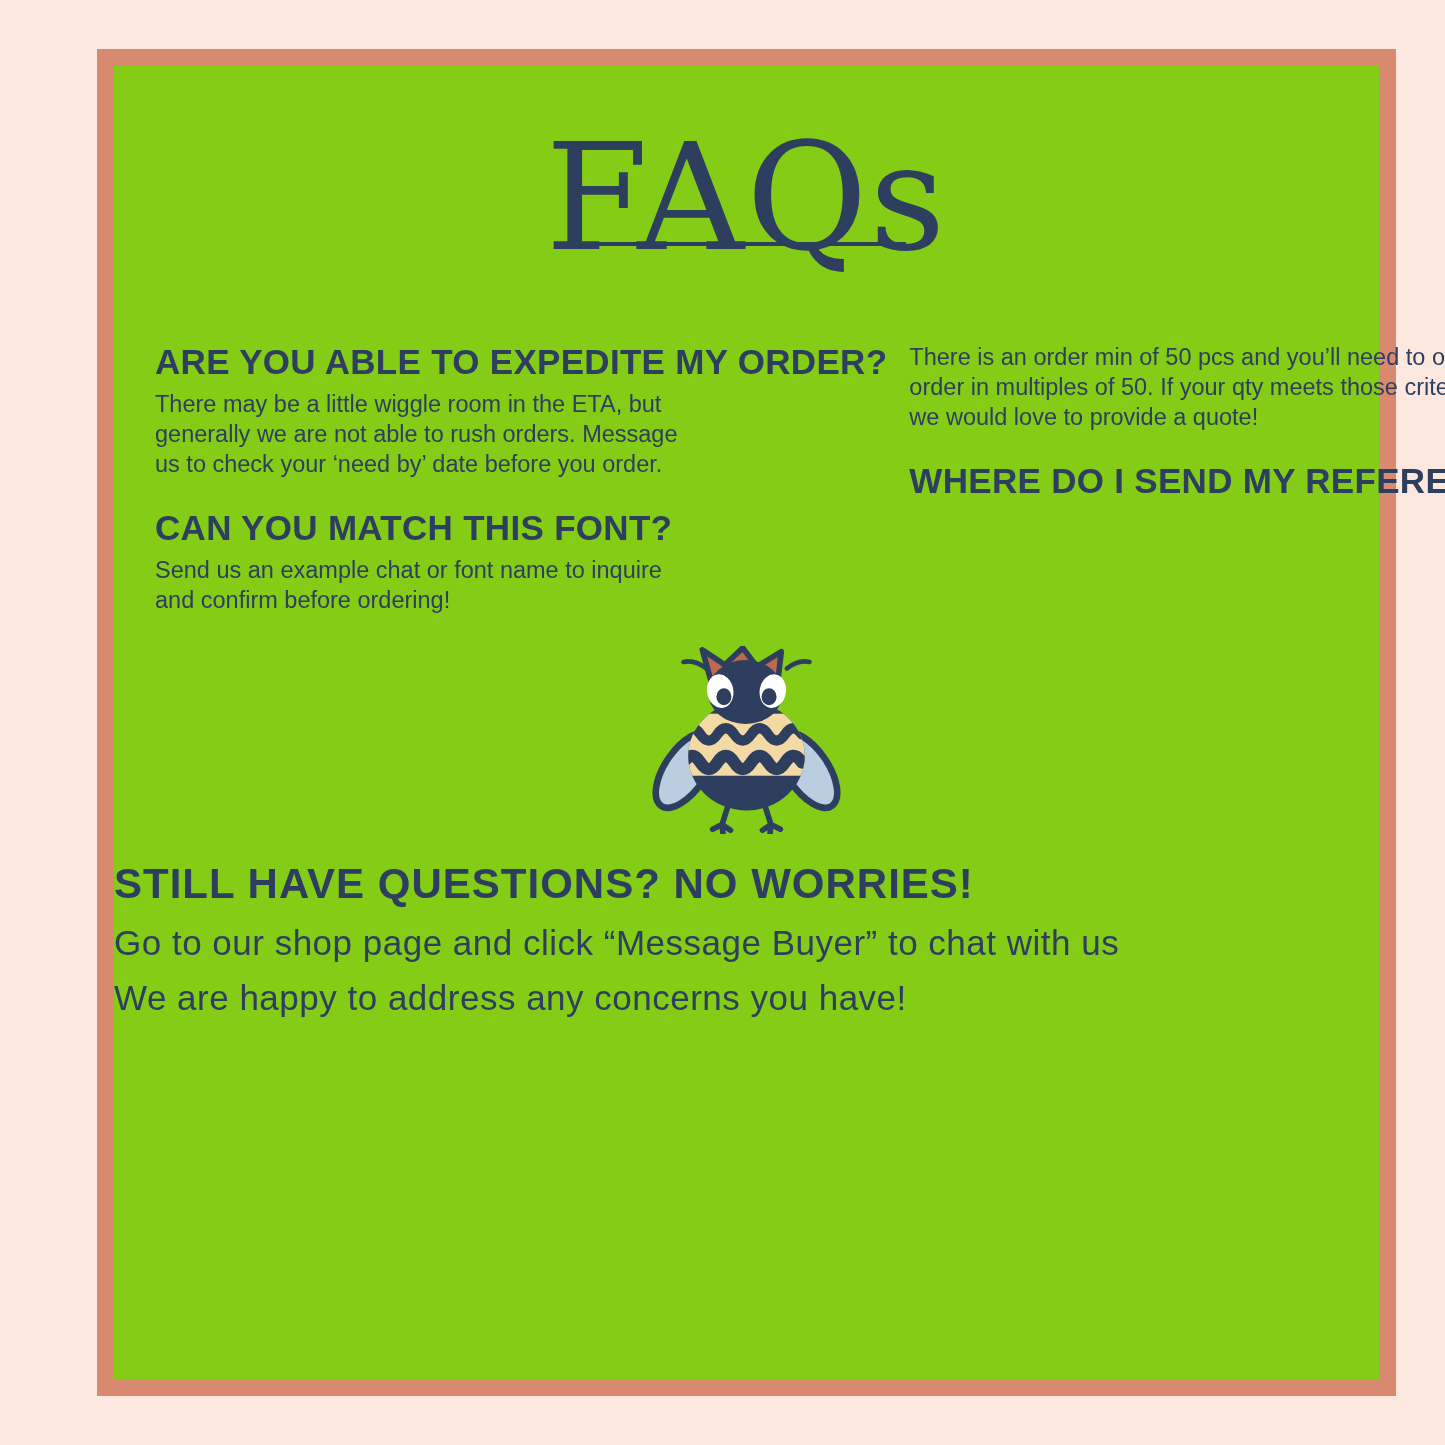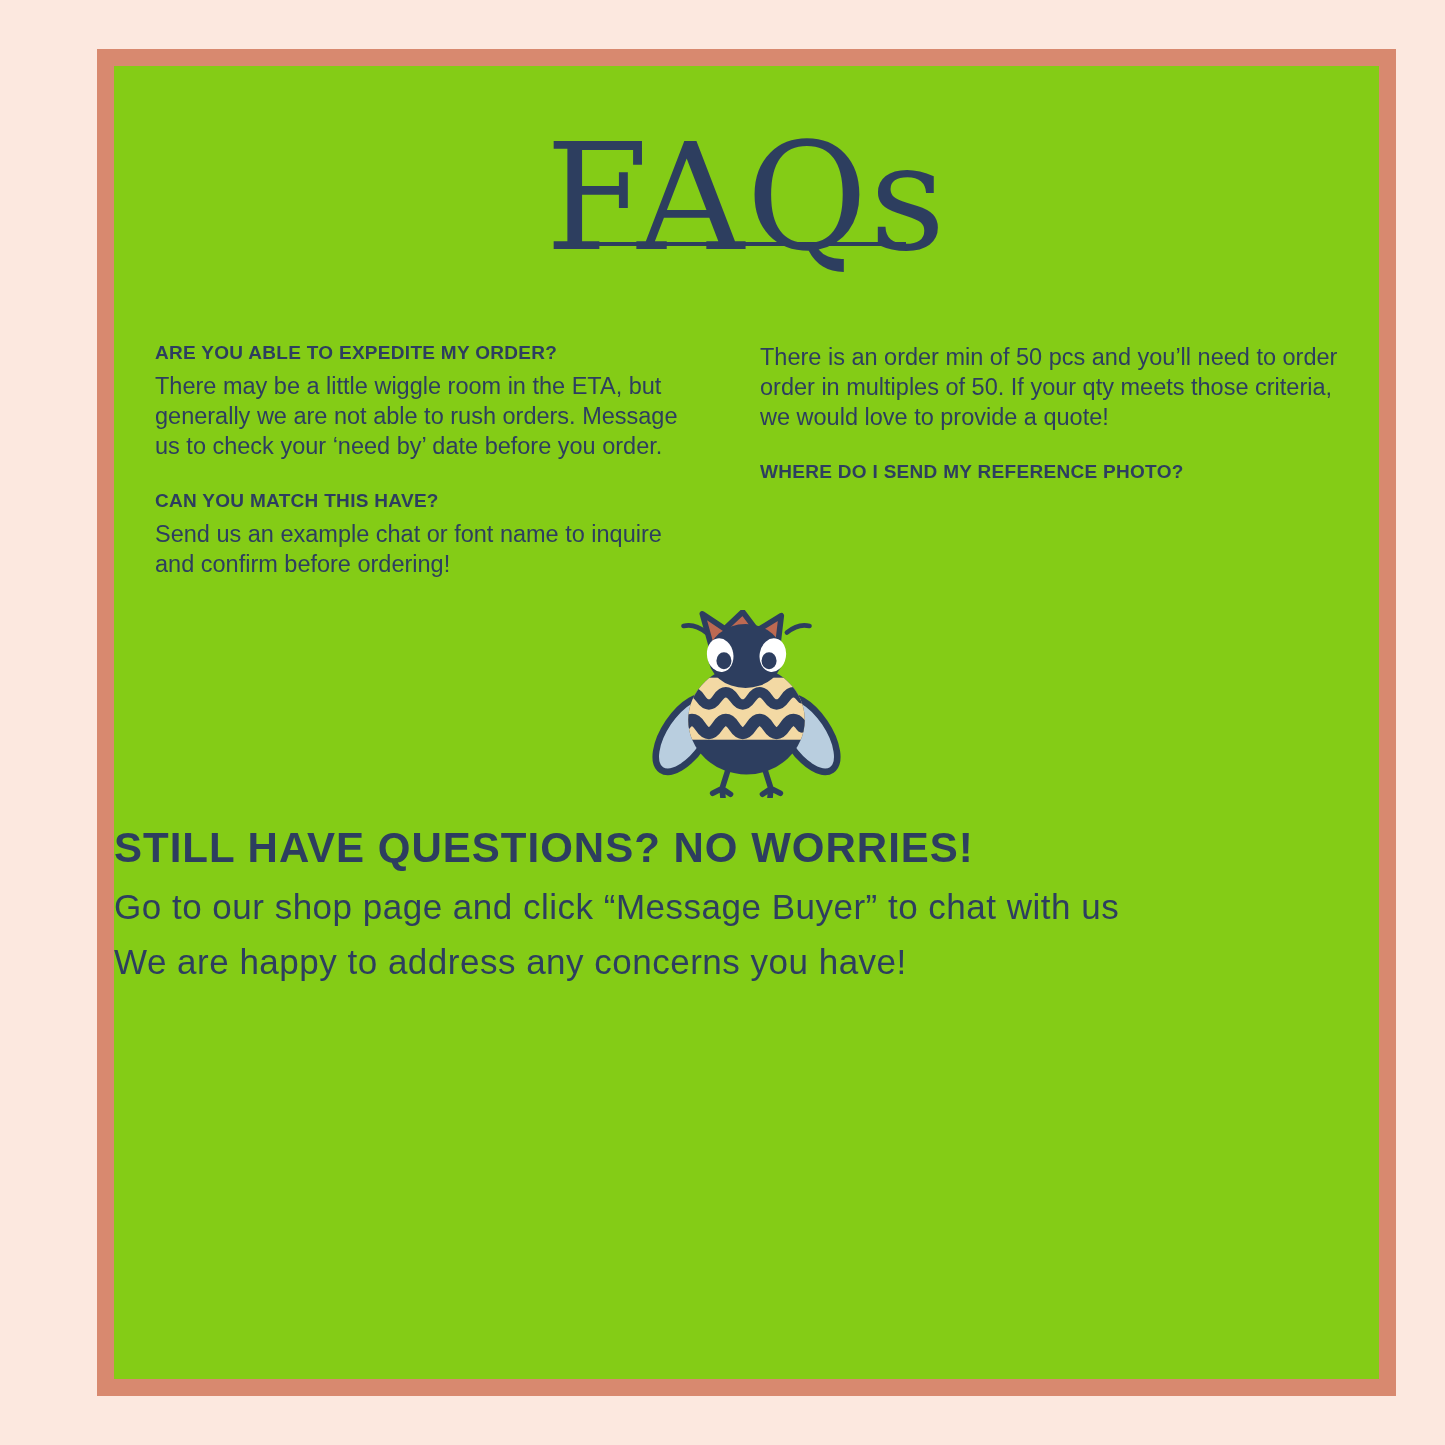--- a/index.html
+++ b/index.html
@@ -35,21 +35,21 @@
     margin: -30px auto 0 auto;
   }
   .faq-columns {
     display: flex;
     margin: 96px 36px 0 41px;
     gap: 22px;
   }
   .faq-col { flex: 1 1 0; }
   .faq-item { margin-bottom: 29px; }
   .faq-question {
-    font-size: 19px;
+    font-size: 35px;
     font-weight: bold;
     letter-spacing: 0.3px;
     margin-bottom: 7px;
     white-space: nowrap;
   }
   .faq-answer {
     font-size: 23.5px;
     line-height: 30px;
     white-space: pre-line;
   }
@@ -85,21 +85,21 @@
 
   <div class="faq-columns">
     <div class="faq-col">
       <div class="faq-item">
         <div class="faq-question">ARE YOU ABLE TO EXPEDITE MY ORDER?</div>
         <div class="faq-answer">There may be a little wiggle room in the ETA, but
 generally we are not able to rush orders. Message
 us to check your ‘need by’ date before you order.</div>
       </div>
       <div class="faq-item">
-        <div class="faq-question">CAN YOU MATCH THIS HAVE?</div>
+        <div class="faq-question">CAN YOU MATCH THIS FONT?</div>
         <div class="faq-answer">Send us an example chat or font name to inquire
 and confirm before ordering!</div>
       </div>
     </div>
     <div class="faq-col">
       <div class="faq-item">
         <div class="faq-answer">There is an order min of 50 pcs and you’ll need to order
 order in multiples of 50. If your qty meets those criteria,
 we would love to provide a quote!</div>
       </div>

